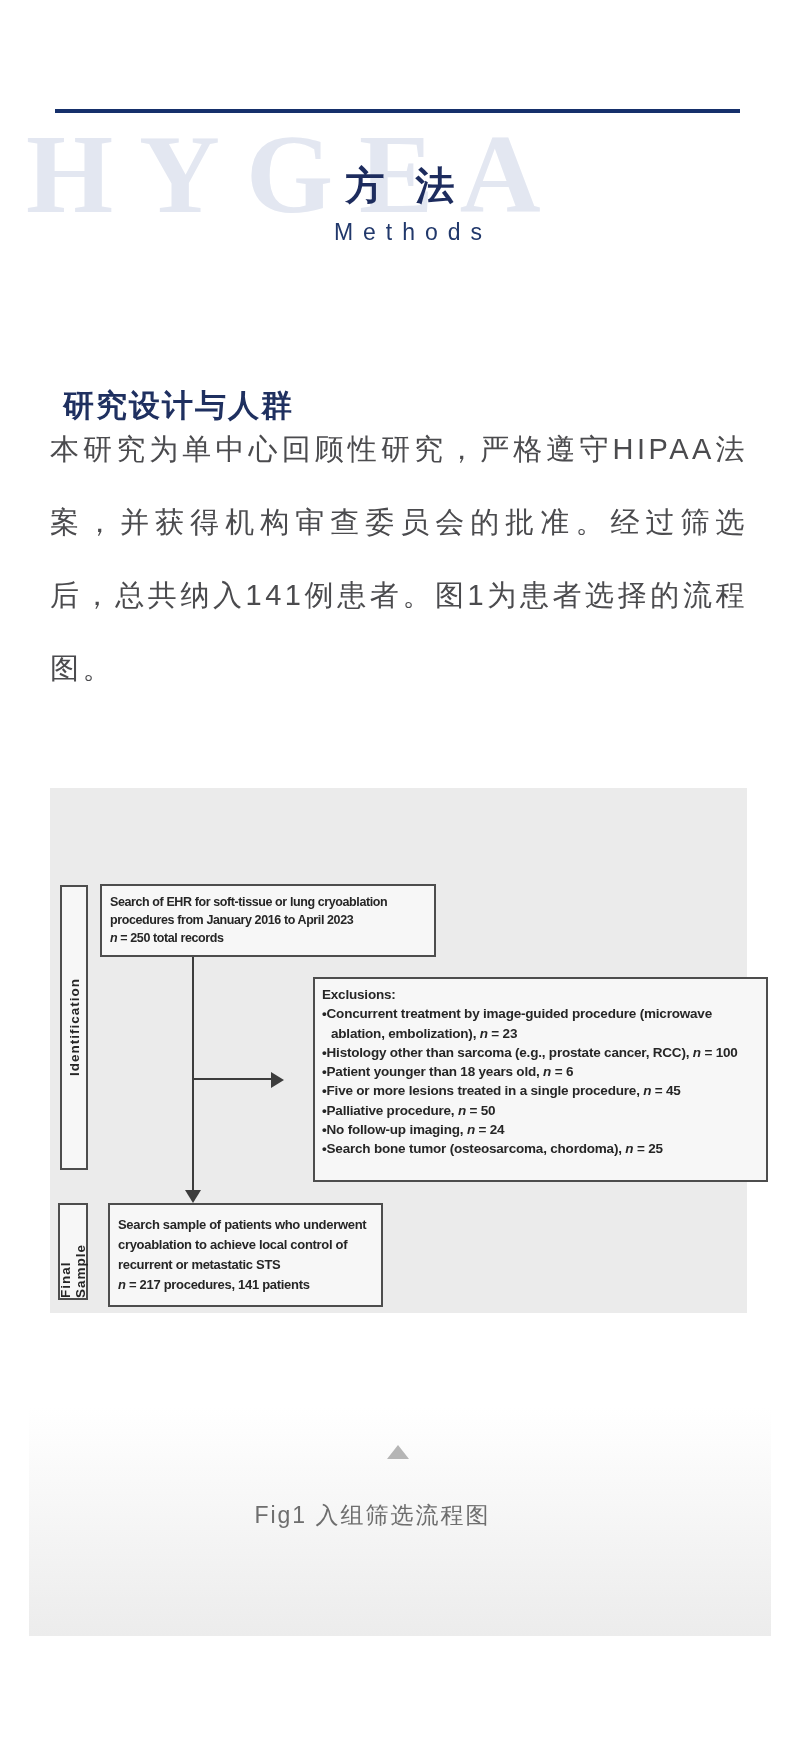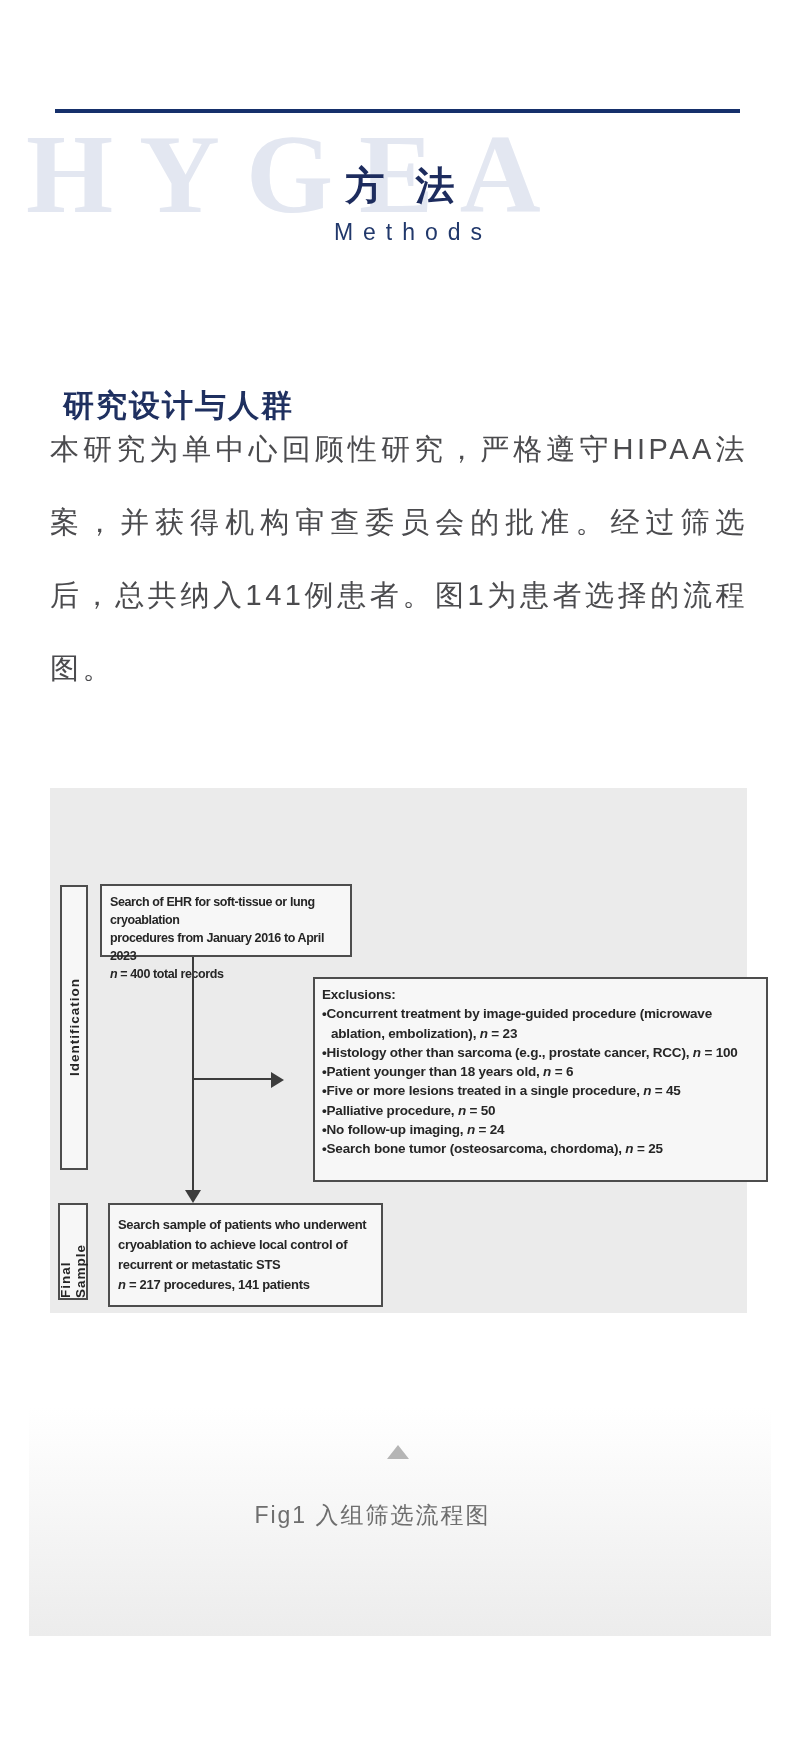--- a/index.html
+++ b/index.html
@@ -26,21 +26,21 @@
             text-align:justify;}
   
   .figure{position:absolute;left:50px;top:788px;width:697px;height:525px;background:#ebebeb;}
   .fbox{position:absolute;box-sizing:border-box;background:#f7f7f7;border:2px solid #4d4d4d;
         color:#262626;font-weight:bold;}
   .vlabel{writing-mode:vertical-rl;transform:rotate(180deg);
           display:flex;align-items:center;justify-content:center;
           font-size:13.5px;letter-spacing:1px;}
   .stage1{left:10px;top:97px;width:28px;height:285px;}
   .stage2{left:8px;top:415px;width:30px;height:97px;}
-  .topbox{left:50px;top:96px;width:252px;height:73px;padding:7px 8px;
+  .topbox{left:50px;top:96px;width:336px;height:73px;padding:7px 8px;
           font-size:12.5px;line-height:18px;letter-spacing:-0.4px;}
   .exclbox{left:235px;top:189px;width:455px;height:205px;padding:6px 7px;
            font-size:13.5px;line-height:19.3px;letter-spacing:-0.2px;margin-left:28px;}
   .finalbox{left:58px;top:415px;width:275px;height:104px;padding:10px 8px;
             font-size:13px;line-height:20px;letter-spacing:-0.3px;}
   .excl-list{margin:0;padding:0;list-style:none;}
   .excl-list li{padding-left:9px;text-indent:-9px;}
   .excl-list li::before{content:"\2022 ";}
   .nvar{font-style:italic;}
   .vline{position:absolute;left:142px;top:169px;width:2px;height:234px;background:#3c3c3c;}
@@ -75,21 +75,21 @@
 
   <div class="figure">
     <div class="fbox vlabel stage1">Identification</div>
     <div class="fbox vlabel stage2">Final Sample</div>
 
     <div class="fbox topbox">
       <div>
           <div class="fc-line">Search of EHR for soft-tissue or lung cryoablation</div>
           <div class="fc-line">procedures from January 2016 to April 2023</div>
         </div>
-      <div><i class="nvar">n</i><span> = 400 total records</span></div>
+      <div><i class="nvar">n</i><span> = 250 total records</span></div>
     </div>
 
     <div class="fbox exclbox">
       <div>Exclusions:</div>
       <ul class="excl-list">
           <li><span class="seg-text">Concurrent treatment by image-guided procedure (microwave ablation, embolization), </span><i class="nvar seg-nvar">n</i><span class="seg-ncount"> = 23</span></li>
           <li><span class="seg-text">Histology other than sarcoma (e.g., prostate cancer, RCC), </span><i class="nvar seg-nvar">n</i><span class="seg-ncount"> = 100</span></li>
           <li><span class="seg-text">Patient younger than 18 years old, </span><i class="nvar seg-nvar">n</i><span class="seg-ncount"> = 6</span></li>
           <li><span class="seg-text">Five or more lesions treated in a single procedure, </span><i class="nvar seg-nvar">n</i><span class="seg-ncount"> = 45</span></li>
           <li><span class="seg-text">Palliative procedure, </span><i class="nvar seg-nvar">n</i><span class="seg-ncount"> = 50</span></li>

